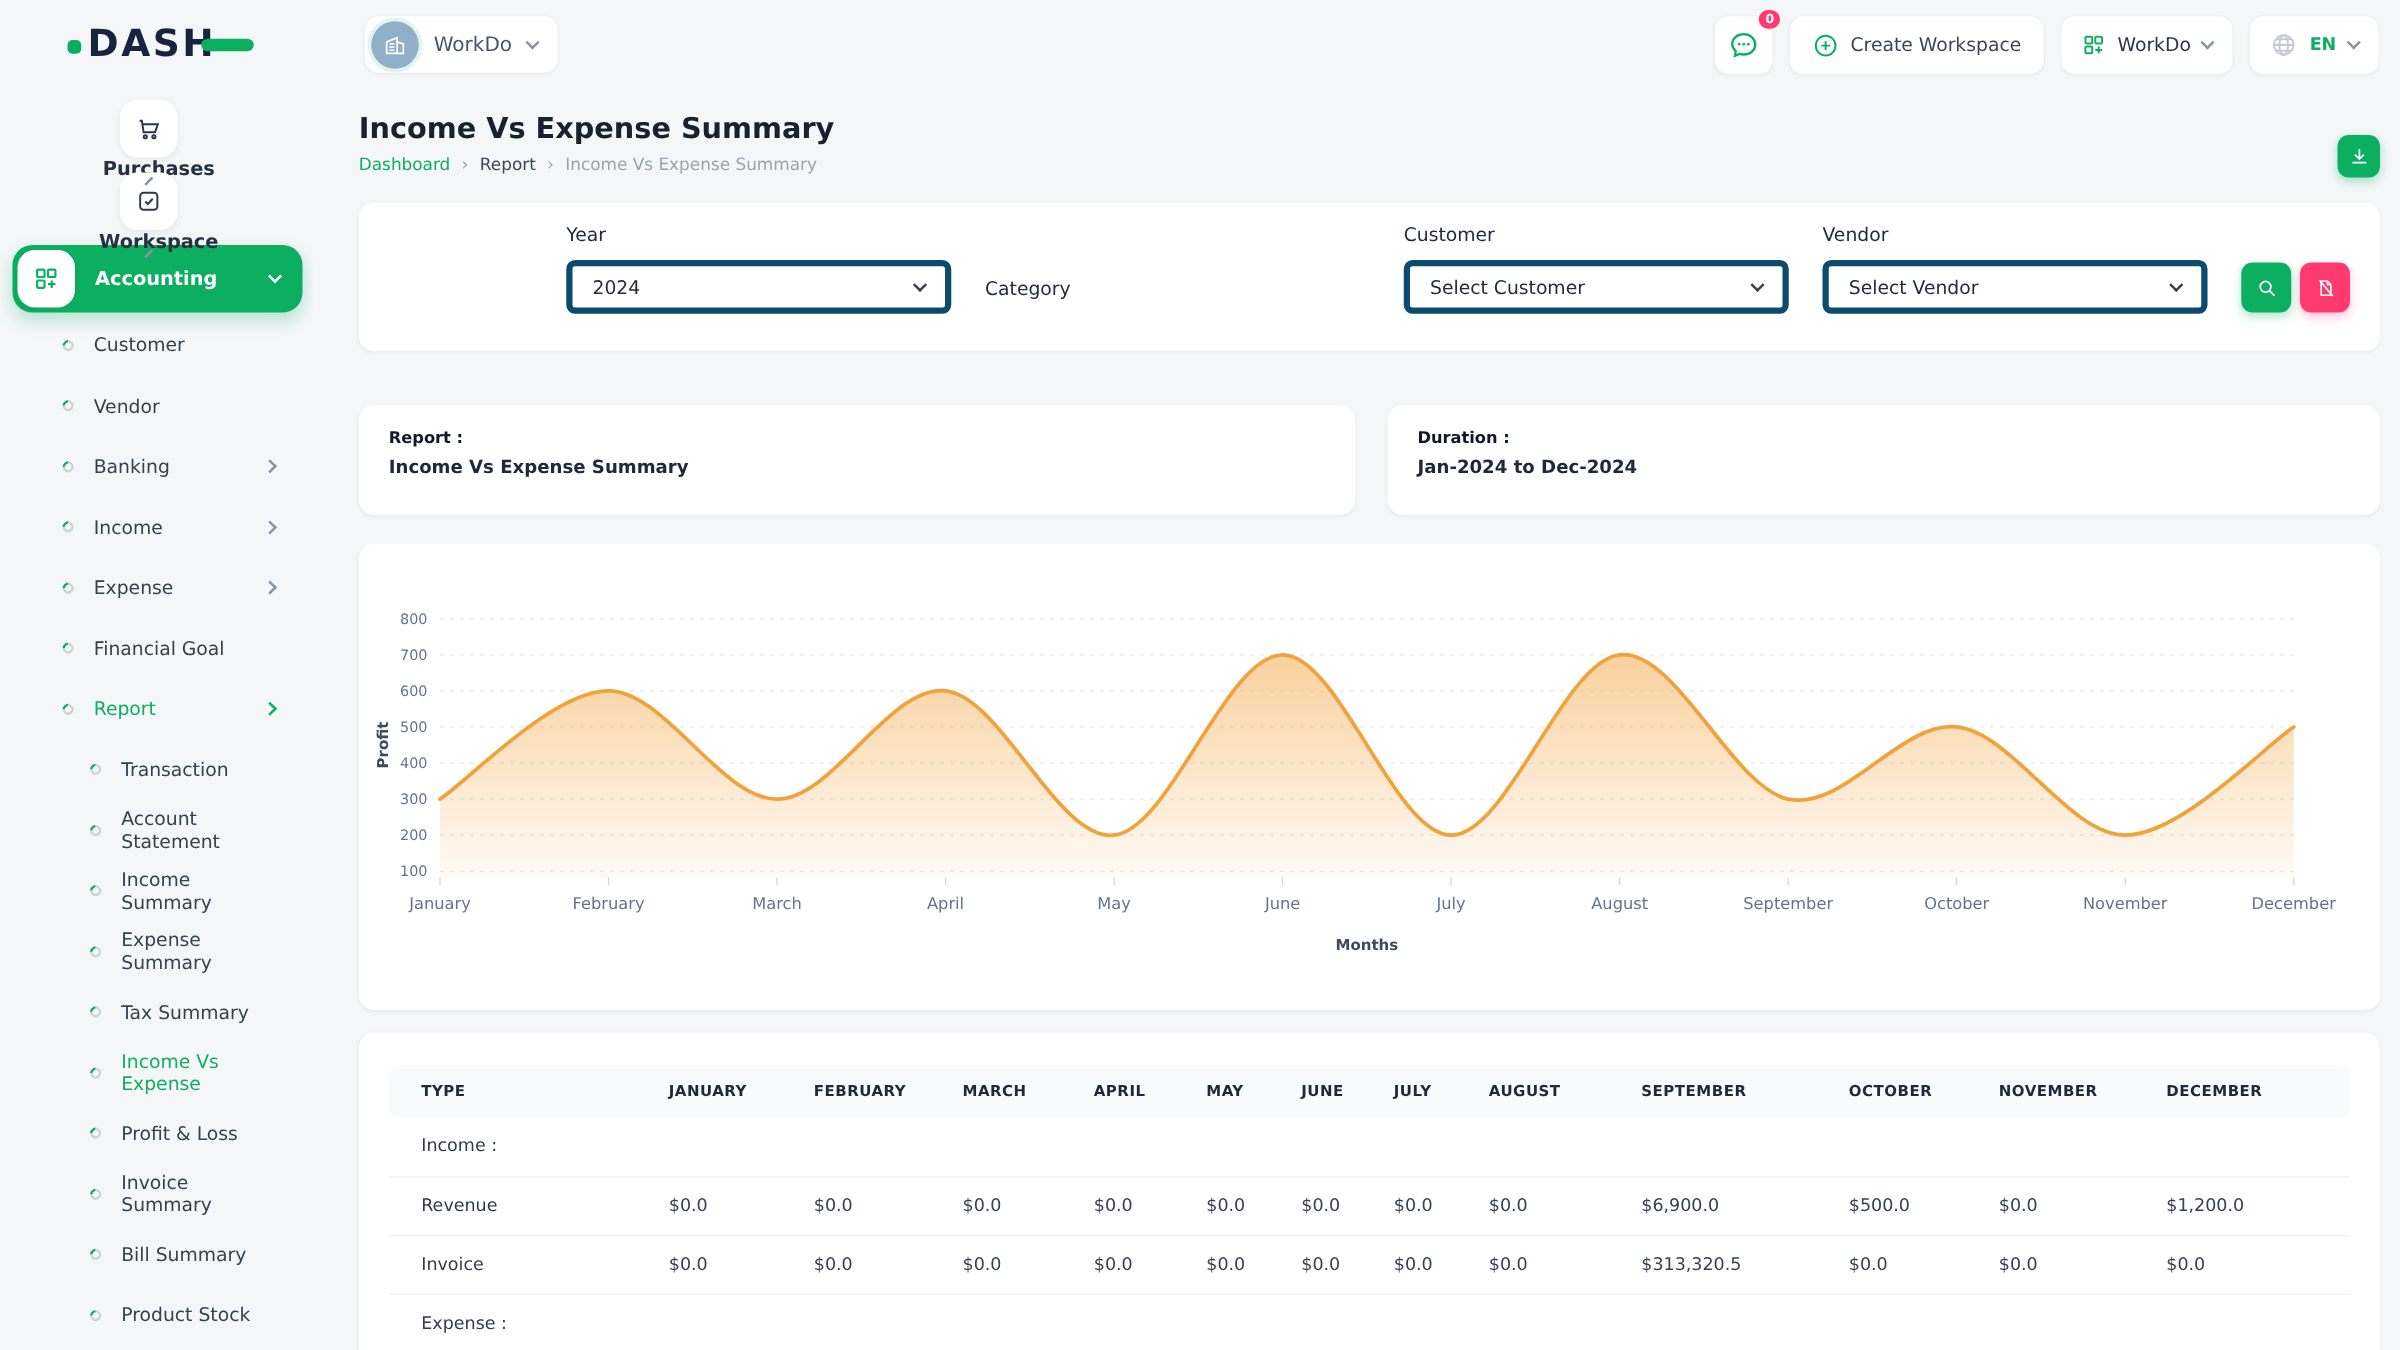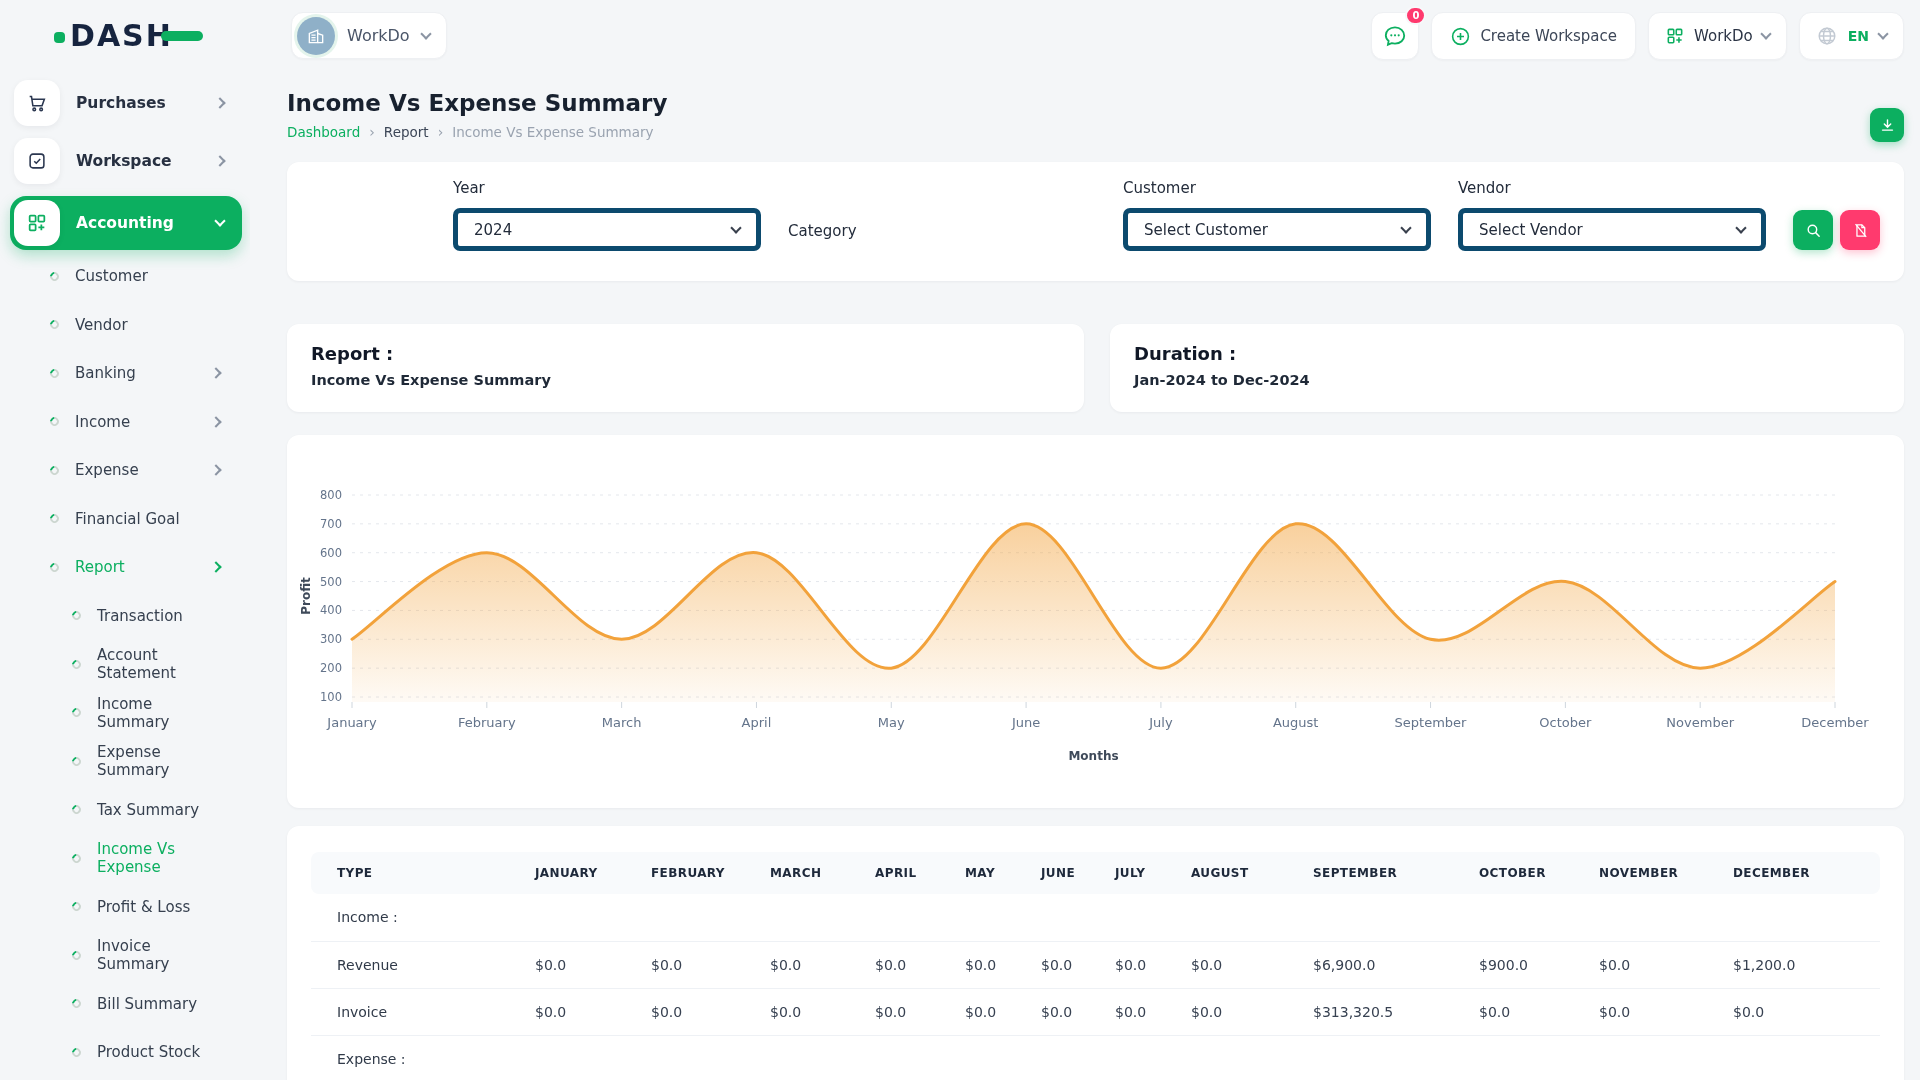--- a/index.html
+++ b/index.html
@@ -29,21 +29,21 @@
   .badge { position:absolute; top:-7px; right:-8px; min-width:19px; height:19px; border-radius:10px;
     background:#ff3a6e; color:#fff; font-size:10px; font-weight:700; display:flex;
     align-items:center; justify-content:center; padding:0 5px; border:2px solid #f7f8fa; }
   .create-pill { padding:0 18px; gap:9px; font-size:15px; color:#3c4657; cursor:pointer; }
   .menu-pill { padding:0 16px; gap:9px; font-size:15px; color:#2b3445; font-weight:500; cursor:pointer; }
   .lang-pill { padding:0 16px; gap:10px; cursor:pointer; }
   .lang-code { color:#0caf60; font-weight:700; font-size:14px; }
 
   
   .sidebar { position:absolute; left:0; top:72px; bottom:0; width:250px; padding:8px 8px 0 10px; overflow:hidden; }
-  .side-top { display:flex; align-items:center; height:46px; margin-bottom:12px; padding:0 18px 0 4px; cursor:pointer; }
+  .side-top { display:flex; align-items:center; height:46px; margin-bottom:12px; padding:0 18px 0 4px; cursor:pointer;flex-direction:column; }
   .icon-box { width:46px; height:46px; background:#fff; border-radius:14px; box-shadow:0 2px 6px rgba(16,24,40,.06);
     display:flex; align-items:center; justify-content:center; flex:0 0 46px; }
   .side-top .lbl { margin-left:16px; font-size:15.5px; font-weight:600; color:#273041; flex:1; }
   .acc-pill { display:flex; align-items:center; height:54px; background:#0caf60; border-radius:16px;
     padding:0 18px 0 4px; box-shadow:0 6px 14px rgba(12,175,96,.28); cursor:pointer; }
   .acc-pill .lbl { margin-left:16px; font-size:15.5px; font-weight:700; color:#fff; flex:1; }
   .acc-pill .chev { border-color:#fff; }
   .submenu { list-style:none; margin-top:2px; }
   .sub-item { display:flex; align-items:center; height:48.5px; padding:0 20px 0 40px; cursor:pointer; }
   .sub-item.nested { padding-left:62px; }
@@ -80,21 +80,21 @@
   .f-btns { display:flex; gap:7px; margin-bottom:1px; }
   .sq-btn { width:40px; height:40px; border-radius:9px; display:flex; align-items:center;
     justify-content:center; cursor:pointer; border:none; }
   .sq-btn.green { background:#0caf60; box-shadow:0 3px 8px rgba(12,175,96,.3); }
   .sq-btn.pink { background:#ff3a6e; box-shadow:0 3px 8px rgba(255,58,110,.3); }
 
   .info-row { display:flex; gap:26px; margin-top:43px; }
   .info-card { height:88px; padding:19px 24px; }
   .info-card.first { width:797px; }
   .info-card.second { flex:1; }
-  .info-title { font-size:18px; font-weight:700; color:#111827; }
+  .info-title { font-size:13px; font-weight:700; color:#111827; }
   .info-value { font-size:14.5px; font-weight:700; color:#1f2937; margin-top:8px; }
 
   .chart-card { margin-top:23px; height:373px; position:relative; }
   .chart-svg { position:absolute; left:13px; top:45px; }
 
   .table-card { margin-top:18px; height:420px; padding:26px 24px 0; overflow:hidden; }
   table { width:100%; border-collapse:collapse; table-layout:fixed; }
   thead th { background:#f8fafc; height:42px; font-size:12px; font-weight:700; color:#1e293b;
     text-align:left; padding-left:15px; letter-spacing:.4px; }
   thead th:first-child { padding-left:26px; border-radius:8px 0 0 8px; }
@@ -466,21 +466,21 @@
               <td>Revenue</td>
               <td>$0.0</td>
               <td>$0.0</td>
               <td>$0.0</td>
               <td>$0.0</td>
               <td>$0.0</td>
               <td>$0.0</td>
               <td>$0.0</td>
               <td>$0.0</td>
               <td>$6,900.0</td>
-              <td>$900.0</td>
+              <td>$500.0</td>
               <td>$0.0</td>
               <td>$1,200.0</td>
             </tr>
             <tr>
               <td>Invoice</td>
               <td>$0.0</td>
               <td>$0.0</td>
               <td>$0.0</td>
               <td>$0.0</td>
               <td>$0.0</td>

